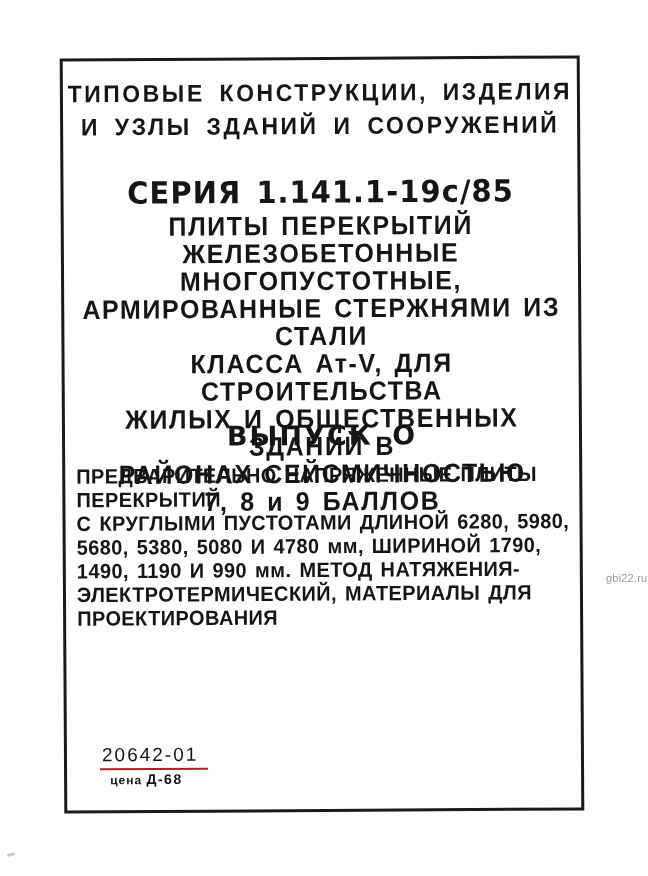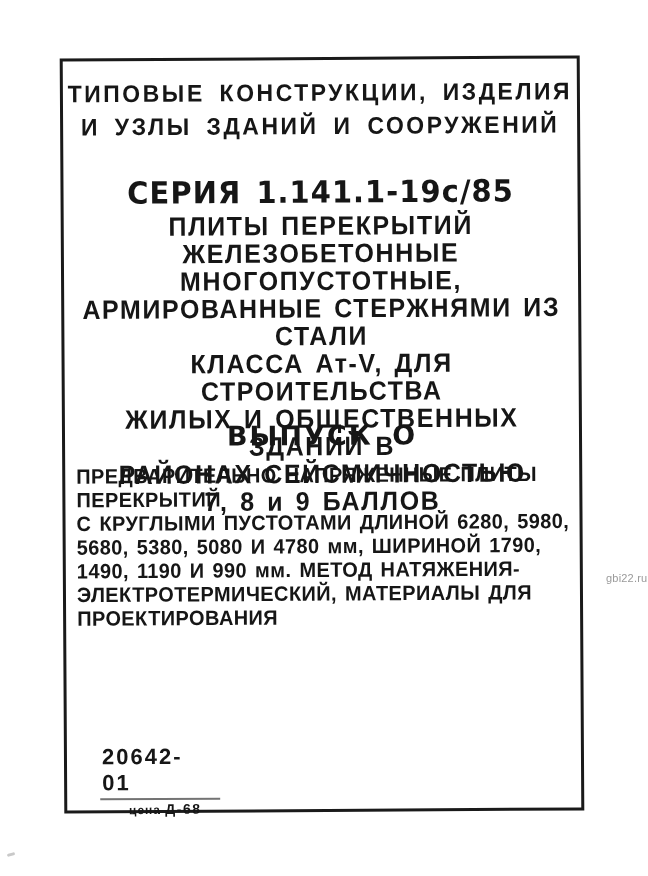--- a/index.html
+++ b/index.html
@@ -93,34 +93,33 @@
     word-spacing: 2px;
     transform: scaleY(1.03);
   }
   .stamp {
     position: absolute;
     left: 33px;
     top: 683px;
     width: 120px;
   }
   .stamp-code {
-    font-weight: bold;
-    font-size: 22px;
+    font-weight: normal;
+    font-size: 19px;
     letter-spacing: 2px;
-    border-bottom: 2px solid #737373;
+    border-bottom: 2px solid #b91c1c;
     padding: 0 10px 2px 2px;
     display: inline-block;
   }
   .stamp-price {
     font-weight: bold;
     font-size: 12px;
     letter-spacing: 1px;
     padding-left: 10px;
     margin-top: 1px;
-    text-align: center;
   }
   .stamp-price .price-value {
     font-size: 14px;
     letter-spacing: 1.5px;
   }
   .watermark {
     position: absolute;
     left: 606px;
     top: 572px;
     font-size: 11px;

